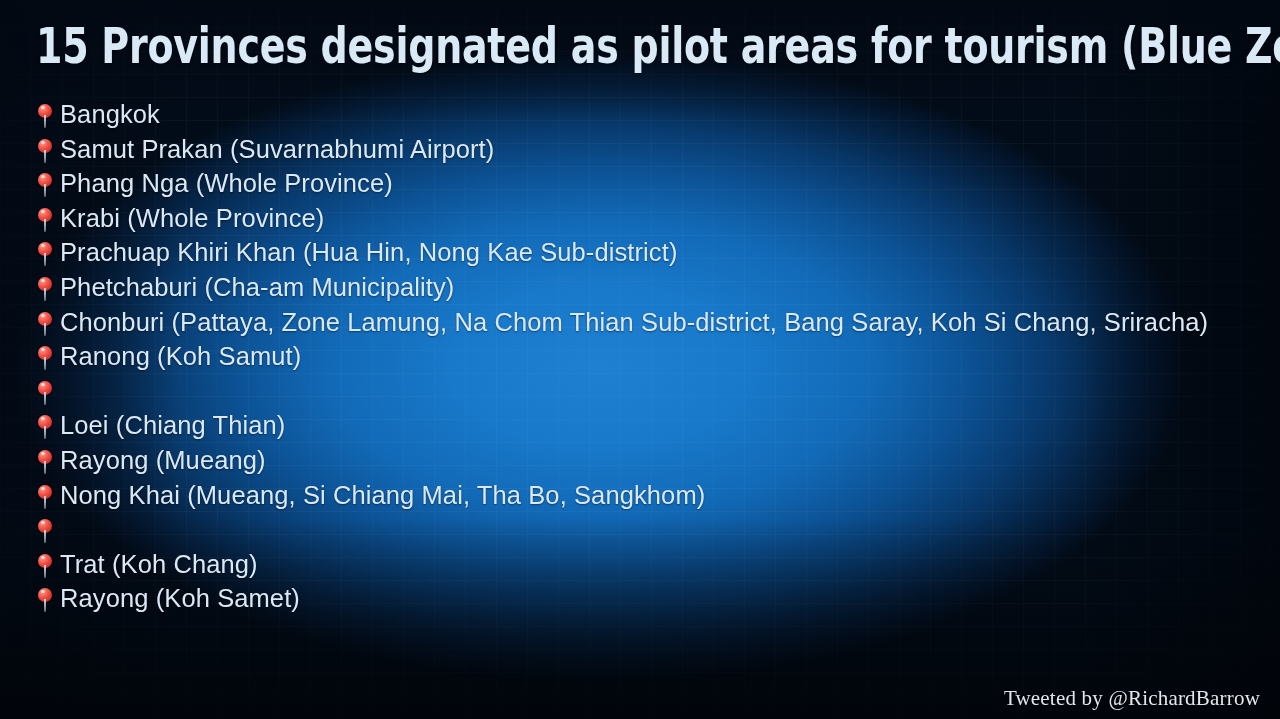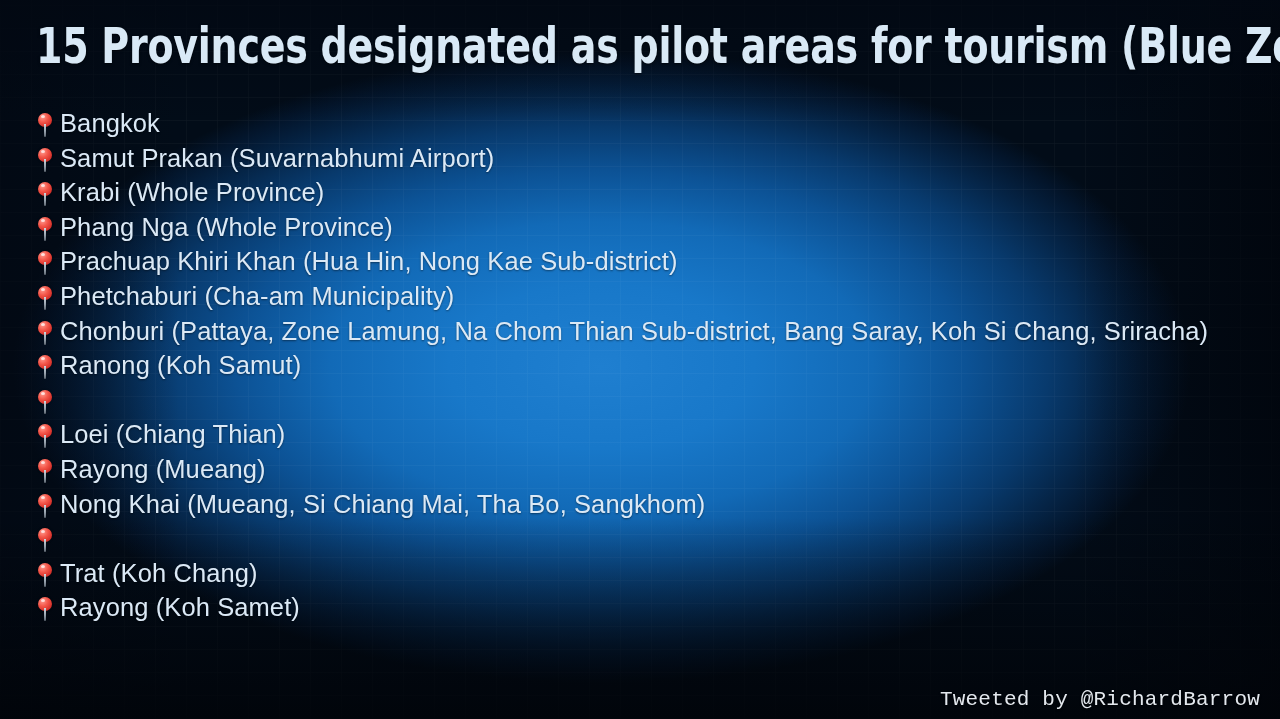--- a/index.html
+++ b/index.html
@@ -66,21 +66,21 @@
     color: #d9e9f6;
     white-space: nowrap;
     transform: scaleX(0.845);
     transform-origin: left top;
     text-shadow: 0 1px 3px rgba(0,0,0,0.55);
   }
 
   #province-list {
     position: absolute;
     left: 34px;
-    top: 106px;
+    top: 97px;
     width: 1212px;
     font-size: 25.5px;
     line-height: 34.6px;
     color: #dbe9f6;
     text-shadow: 0 1px 2px rgba(0,0,0,0.45);
     letter-spacing: 0.1px;
   }
   .province-line {
     display: block;
     text-indent: 0;
@@ -124,43 +124,43 @@
     height: 13px;
     background: linear-gradient(to bottom, #cfd6dd 0%, #98a3ae 55%, #5d6670 100%);
     border-radius: 0 0 1px 1px;
   }
   .province-text { white-space: normal; }
 
   #credit {
     position: absolute;
     right: 20px;
     bottom: 8px;
-    font-family: Liberation Mono, monospace;
+    font-family: Liberation Serif, serif;
     font-size: 21px;
     color: #e3e8ee;
     letter-spacing: 0.2px;
     text-shadow: 0 1px 2px rgba(0,0,0,0.6);
   }
 </style>
 </head>
 <body>
 
 <div id="slide">
 
   <div id="bg-glow"></div>
   <div id="bg-texture"></div>
   <div id="bg-dark-corners"></div>
 
   <div id="title">15 Provinces designated as pilot areas for tourism (Blue Zone)</div>
 
   <div id="province-list">
       <div class="province-line"><span class="pin-icon"><span class="ball"></span><span class="needle"></span></span><span class="province-text">Bangkok</span></div>
       <div class="province-line"><span class="pin-icon"><span class="ball"></span><span class="needle"></span></span><span class="province-text">Samut Prakan (Suvarnabhumi Airport)</span></div>
+      <div class="province-line"><span class="pin-icon"><span class="ball"></span><span class="needle"></span></span><span class="province-text">Phang Nga (Whole Province)</span></div>
       <div class="province-line"><span class="pin-icon"><span class="ball"></span><span class="needle"></span></span><span class="province-text">Krabi (Whole Province)</span></div>
-      <div class="province-line"><span class="pin-icon"><span class="ball"></span><span class="needle"></span></span><span class="province-text">Phang Nga (Whole Province)</span></div>
       <div class="province-line"><span class="pin-icon"><span class="ball"></span><span class="needle"></span></span><span class="province-text">Prachuap Khiri Khan  (Hua Hin, Nong Kae Sub-district)</span></div>
       <div class="province-line"><span class="pin-icon"><span class="ball"></span><span class="needle"></span></span><span class="province-text">Phetchaburi (Cha-am Municipality)</span></div>
       <div class="province-line"><span class="pin-icon"><span class="ball"></span><span class="needle"></span></span><span class="province-text">Chonburi (Pattaya, Zone Lamung, Na Chom Thian Sub-district, Bang Saray, Koh Si Chang, Sriracha)</span></div>
       <div class="province-line"><span class="pin-icon"><span class="ball"></span><span class="needle"></span></span><span class="province-text">Ranong (Koh Samut)</span></div>
       <div class="province-line"><span class="pin-icon"><span class="ball"></span><span class="needle"></span></span></div>
       <div class="province-line"><span class="pin-icon"><span class="ball"></span><span class="needle"></span></span><span class="province-text">Loei (Chiang Thian)</span></div>
       <div class="province-line"><span class="pin-icon"><span class="ball"></span><span class="needle"></span></span><span class="province-text">Rayong (Mueang)</span></div>
       <div class="province-line"><span class="pin-icon"><span class="ball"></span><span class="needle"></span></span><span class="province-text">Nong Khai (Mueang, Si Chiang Mai, Tha Bo, Sangkhom)</span></div>
       <div class="province-line"><span class="pin-icon"><span class="ball"></span><span class="needle"></span></span></div>
       <div class="province-line"><span class="pin-icon"><span class="ball"></span><span class="needle"></span></span><span class="province-text">Trat (Koh Chang)</span></div>

